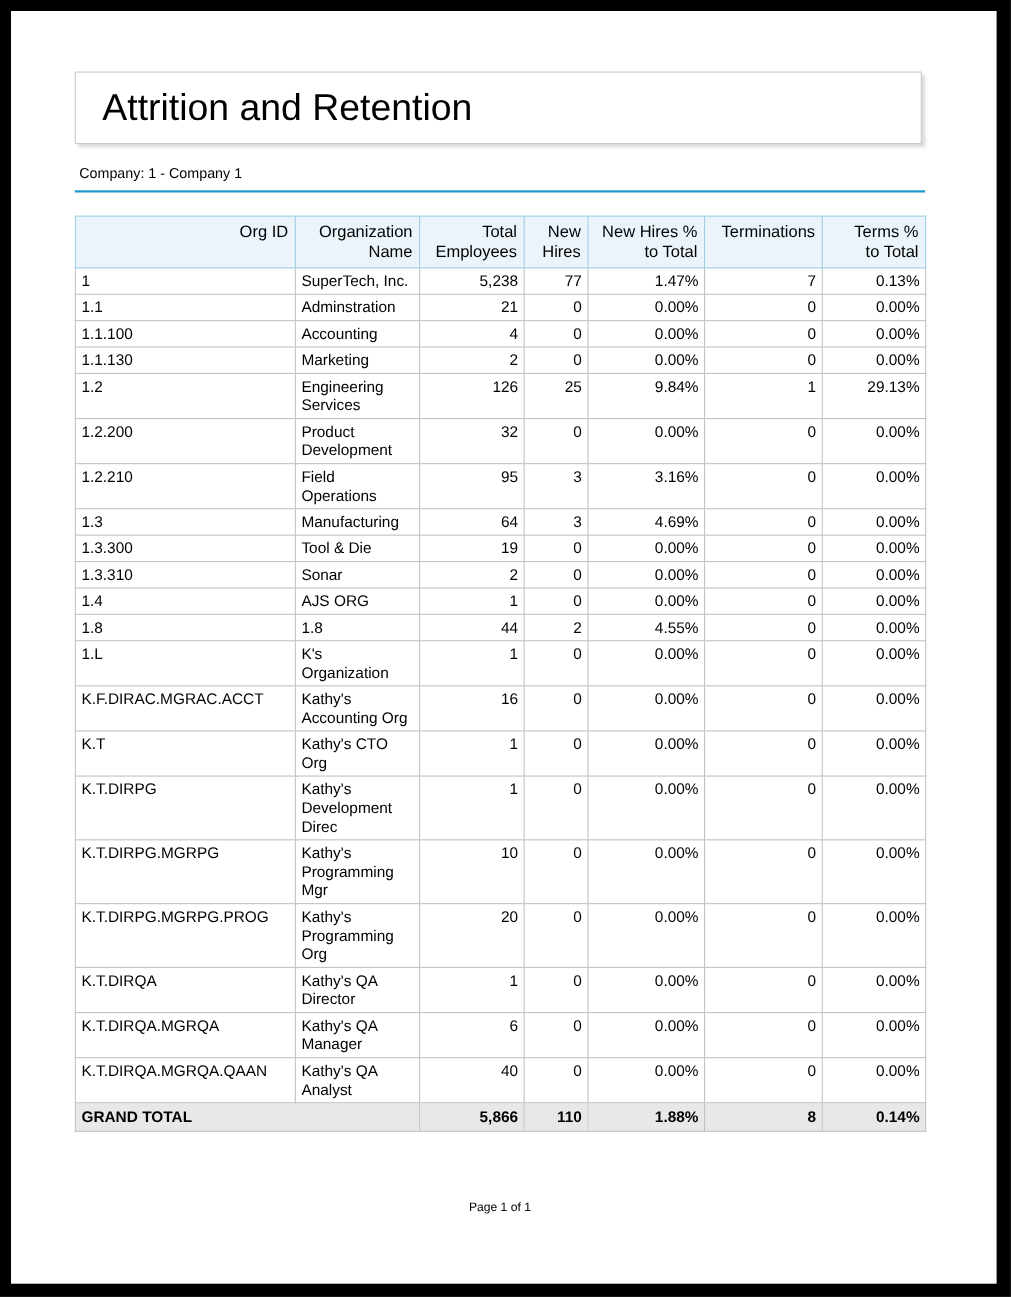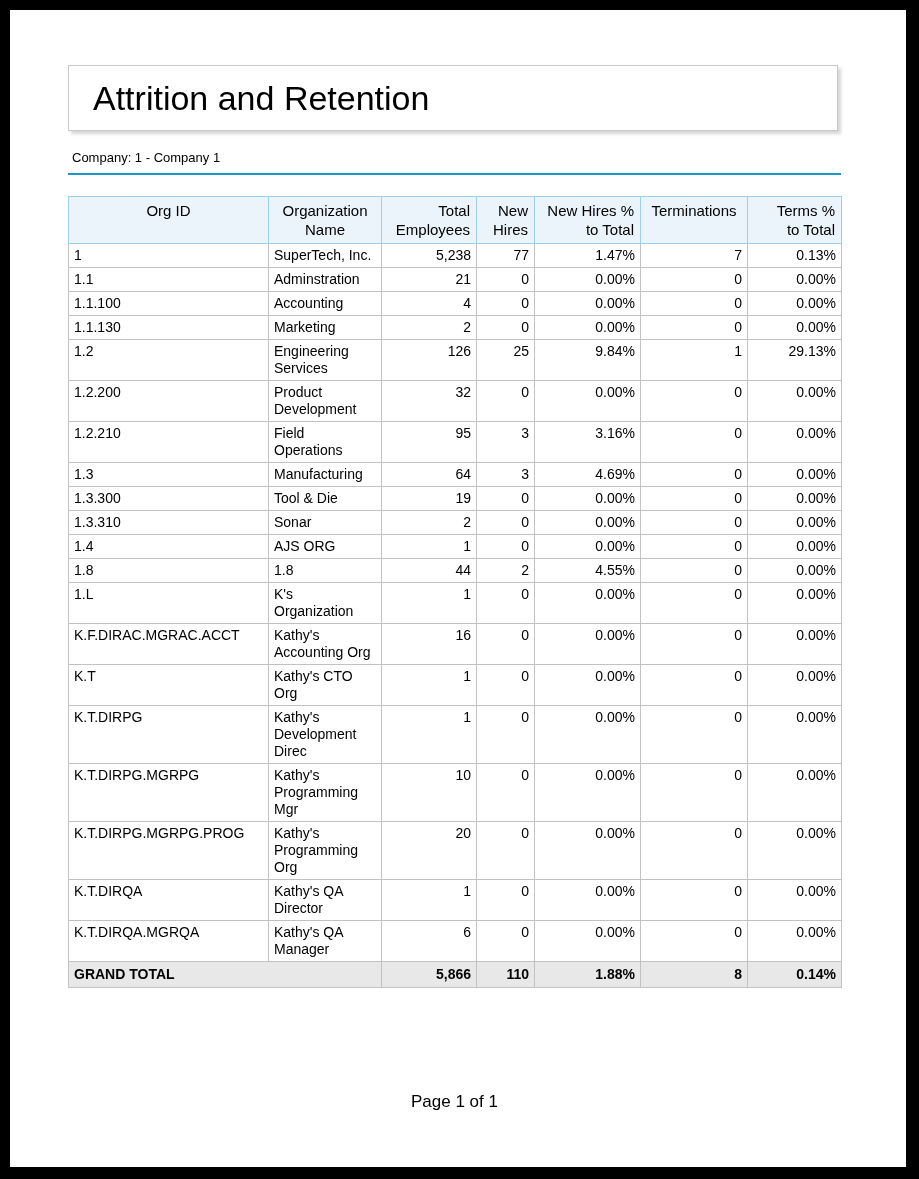--- a/index.html
+++ b/index.html
@@ -51,30 +51,30 @@
     padding:4px 6px;vertical-align:top;white-space:pre-line;
   }
   table.report td{
     border:1px solid var(--row-border);
     font-size:14px;line-height:17px;
     padding:3px 5px;vertical-align:top;
     overflow:hidden;
   }
   td.wrap{white-space:pre-line;}
   .t-left{text-align:left;}
-  .t-center{text-align:center;margin-left:39px;}
+  .t-center{text-align:right;margin-left:39px;}
   .num{text-align:right;}
   tr.grand-total td{
     background:var(--grand-total-bg);
     font-weight:bold;
     padding:4px 5px;
   }
   .page-footer{
     position:absolute;left:58px;top:1082px;width:773px;
-    text-align:center;font-size:17px;
+    text-align:center;font-size:11px;
   }
 </style>
 </head>
 <body>
 
 <div class="screen">
   <div class="page">
 
     <div class="title-box">
       <h1>Attrition and Retention</h1>
@@ -316,20 +316,30 @@
     <td class="t-left">K.T.DIRQA.MGRQA</td>
     <td class="t-left wrap">Kathy's QA
 Manager</td>
     <td class="num">6</td>
     <td class="num">0</td>
     <td class="num">0.00%</td>
     <td class="num">0</td>
     <td class="num">0.00%</td>
   </tr>
 
+  <tr>
+    <td class="t-left">K.T.DIRQA.MGRQA.QAAN</td>
+    <td class="t-left wrap">Kathy's QA
+Analyst</td>
+    <td class="num">40</td>
+    <td class="num">0</td>
+    <td class="num">0.00%</td>
+    <td class="num">0</td>
+    <td class="num">0.00%</td>
+  </tr>
 </tbody>
       <tfoot>
         <tr class="grand-total">
           <td colspan="2" class="t-left">GRAND TOTAL</td>
           <td class="num">5,866</td>
           <td class="num">110</td>
           <td class="num">1.88%</td>
           <td class="num">8</td>
           <td class="num">0.14%</td>
         </tr>

